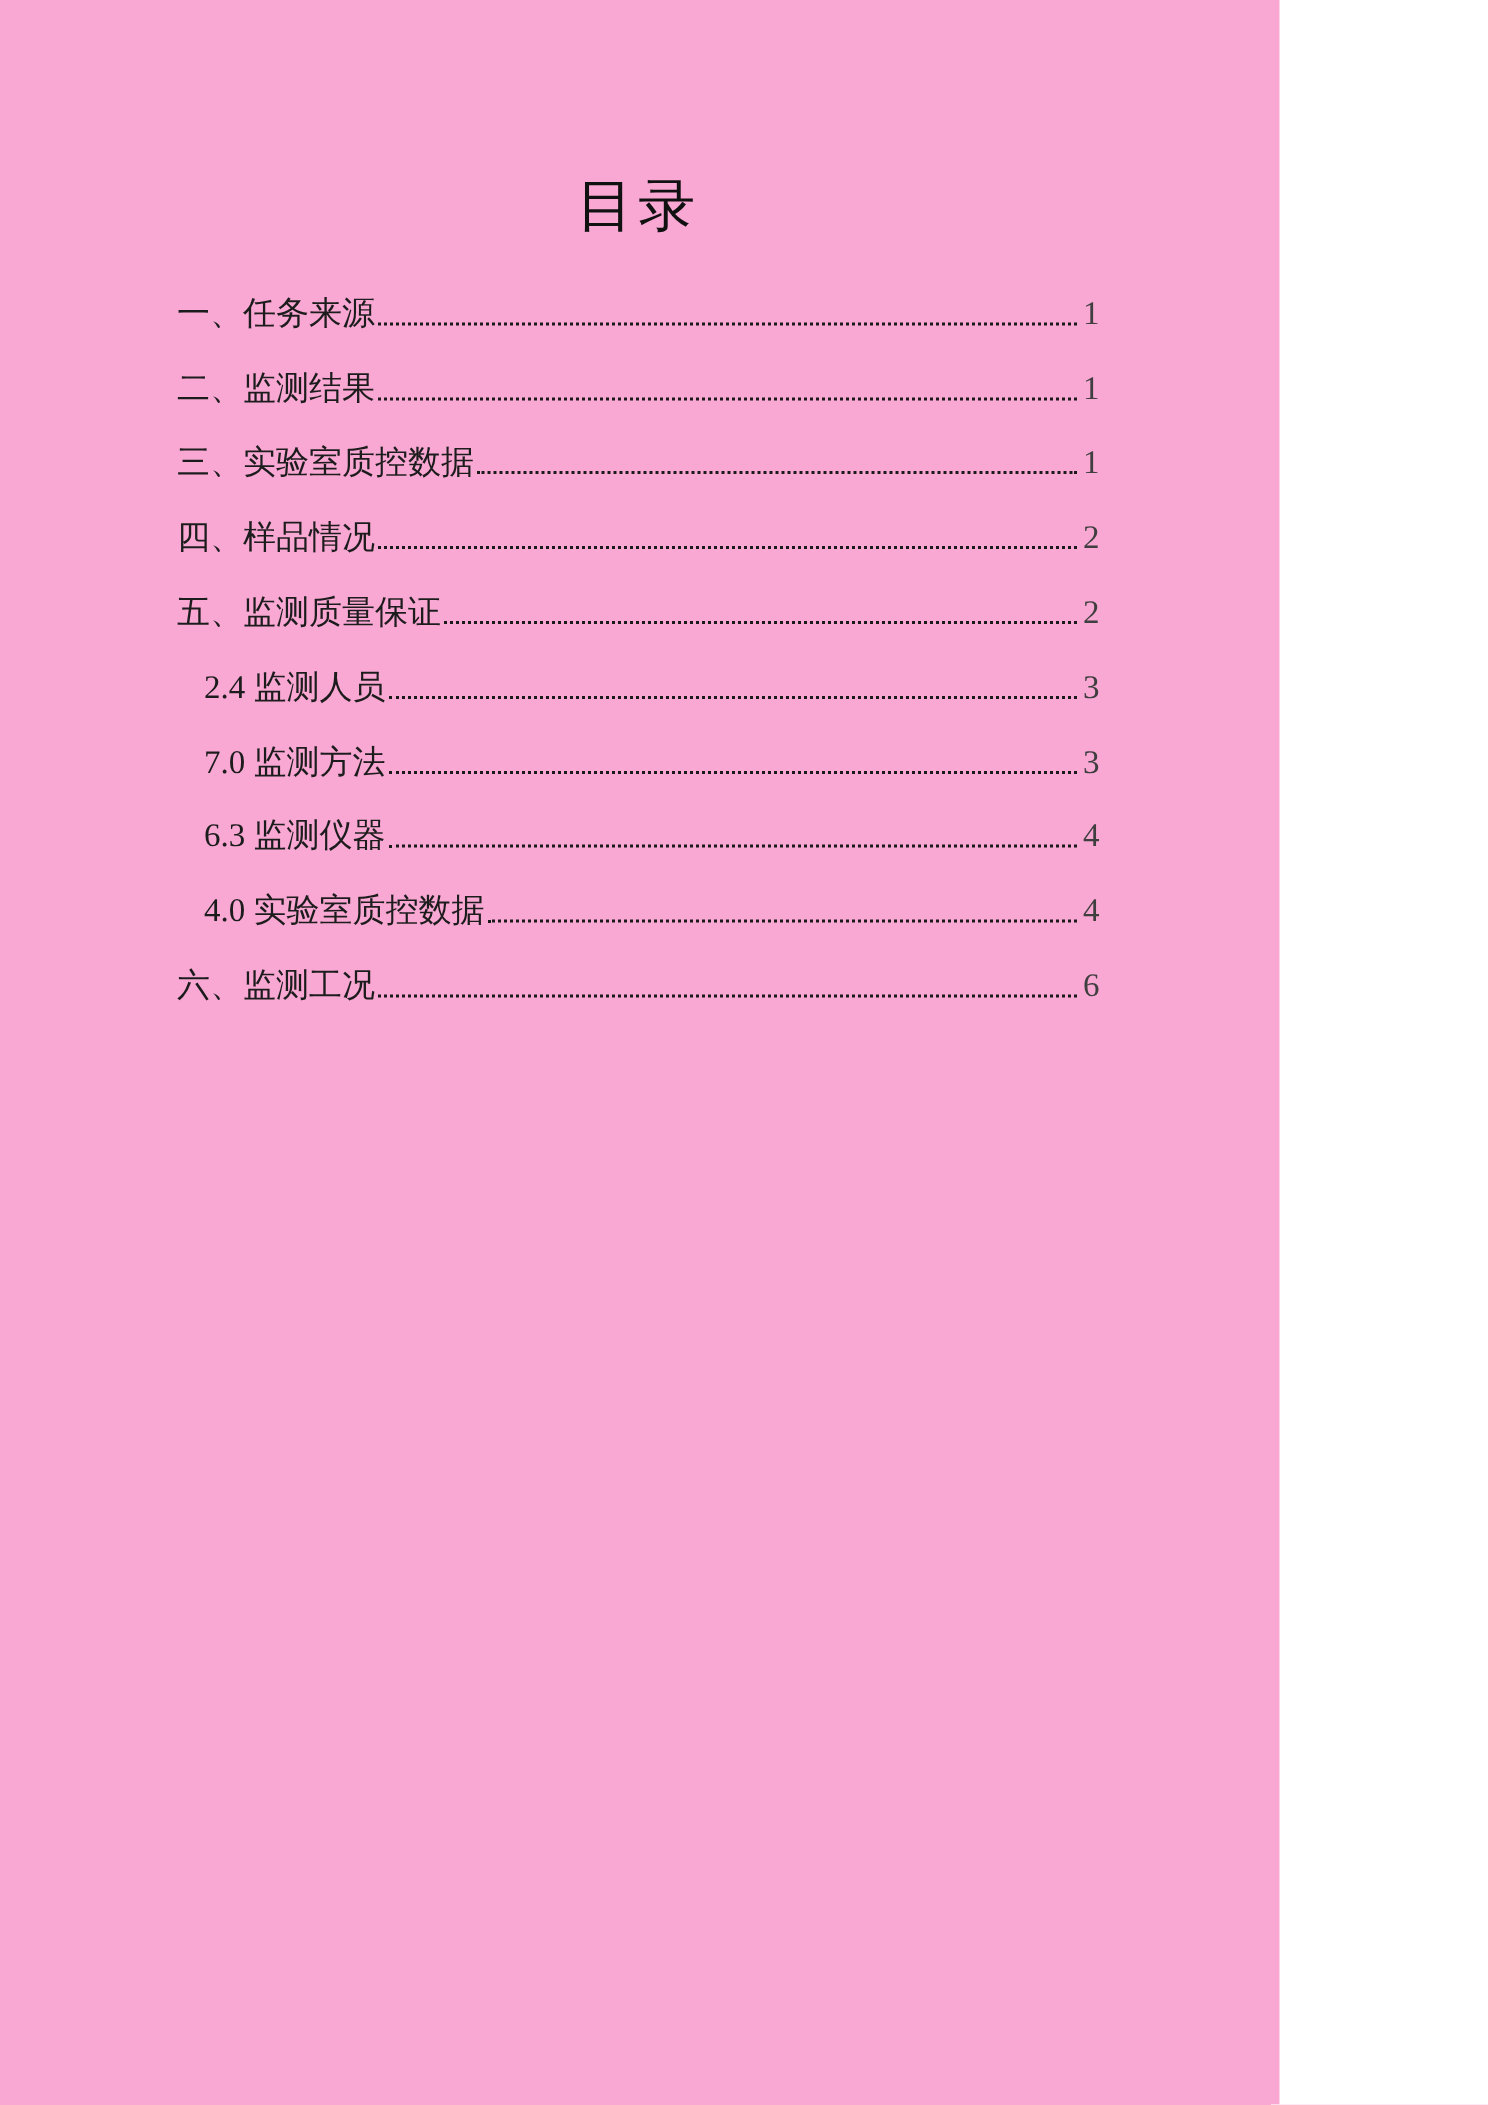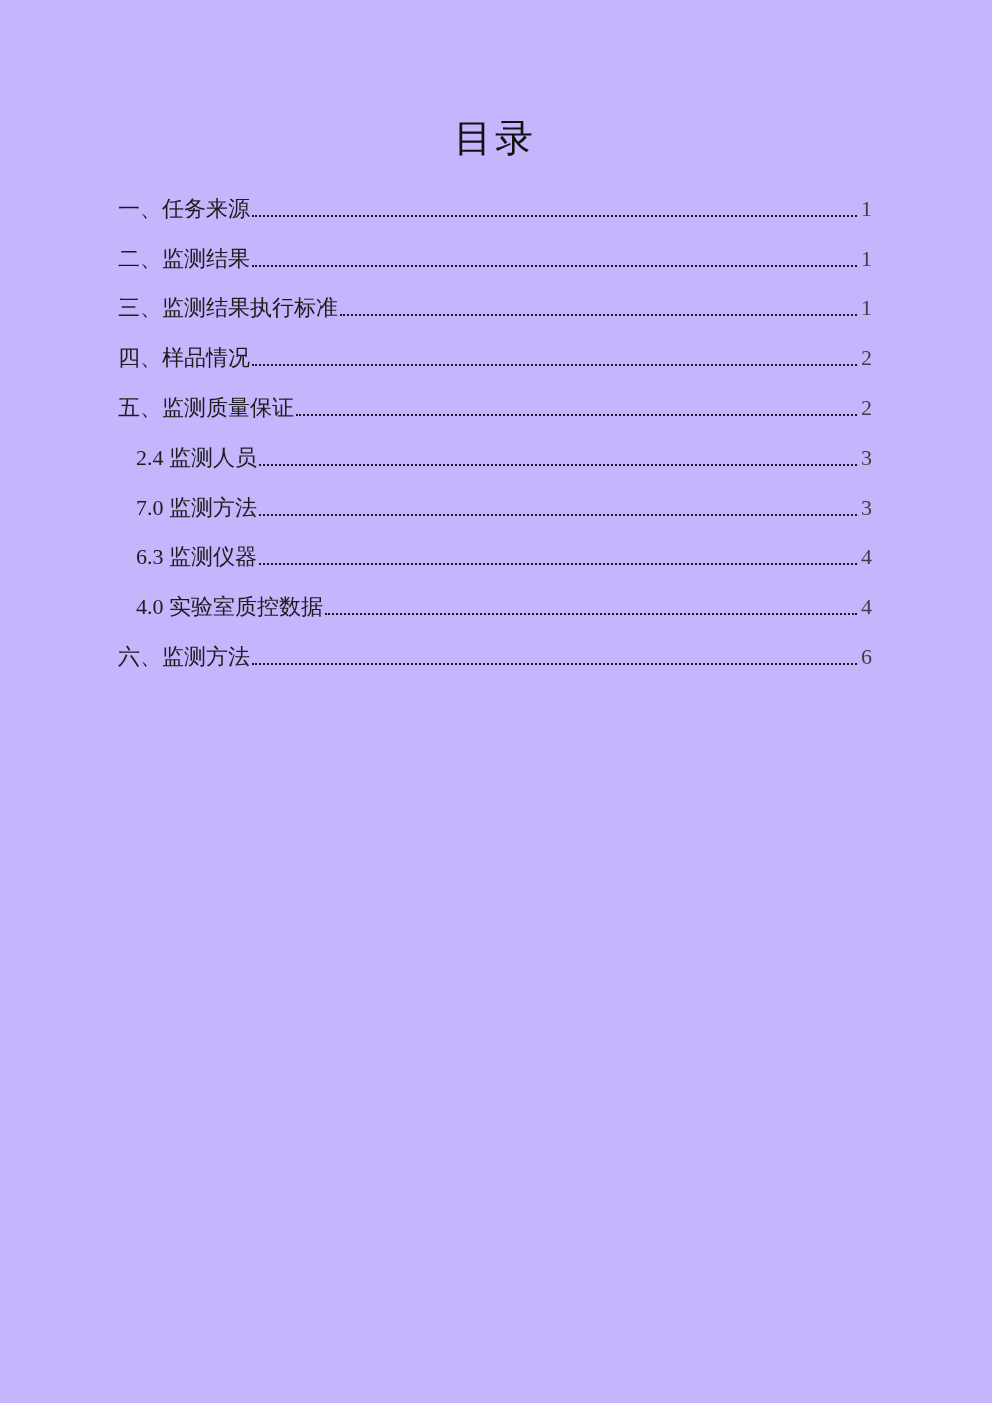--- a/index.html
+++ b/index.html
@@ -11,23 +11,23 @@
   body {
     width: 992px;
     height: 1403px;
     position: relative;
     overflow: hidden;
     font-family: "Liberation Serif", "DejaVu Serif", serif;
     color: #1c1c1c;
   }
 
   .doc-page {
-    width: 992px;
+    width: 853px;
     height: 1403px;
-    background: #c4b5fd;
+    background: #f9a8d4;
     padding: 116px 120px 0 118px;
   }
 
   .toc-title {
     font-size: 38px;
     line-height: 44px;
     font-weight: normal;
     text-align: center;
     letter-spacing: 3px;
     color: #111111;
@@ -85,21 +85,21 @@
     <span class="toc-page-num">1</span>
   </div>
 
   <div class="toc-row level-1">
     <span class="toc-label">二、监测结果</span>
     <span class="toc-leader"></span>
     <span class="toc-page-num">1</span>
   </div>
 
   <div class="toc-row level-1">
-    <span class="toc-label">三、监测结果执行标准</span>
+    <span class="toc-label">三、实验室质控数据</span>
     <span class="toc-leader"></span>
     <span class="toc-page-num">1</span>
   </div>
 
   <div class="toc-row level-1">
     <span class="toc-label">四、样品情况</span>
     <span class="toc-leader"></span>
     <span class="toc-page-num">2</span>
   </div>
 
@@ -128,19 +128,19 @@
   </div>
 
   <div class="toc-row level-2">
     <span class="toc-label">4.0 实验室质控数据</span>
     <span class="toc-leader"></span>
     <span class="toc-page-num">4</span>
   </div>
 
 
   <div class="toc-row level-1">
-    <span class="toc-label">六、监测方法</span>
+    <span class="toc-label">六、监测工况</span>
     <span class="toc-leader"></span>
     <span class="toc-page-num">6</span>
   </div>
 </div>
 
 </div>
 
 </body></html>

